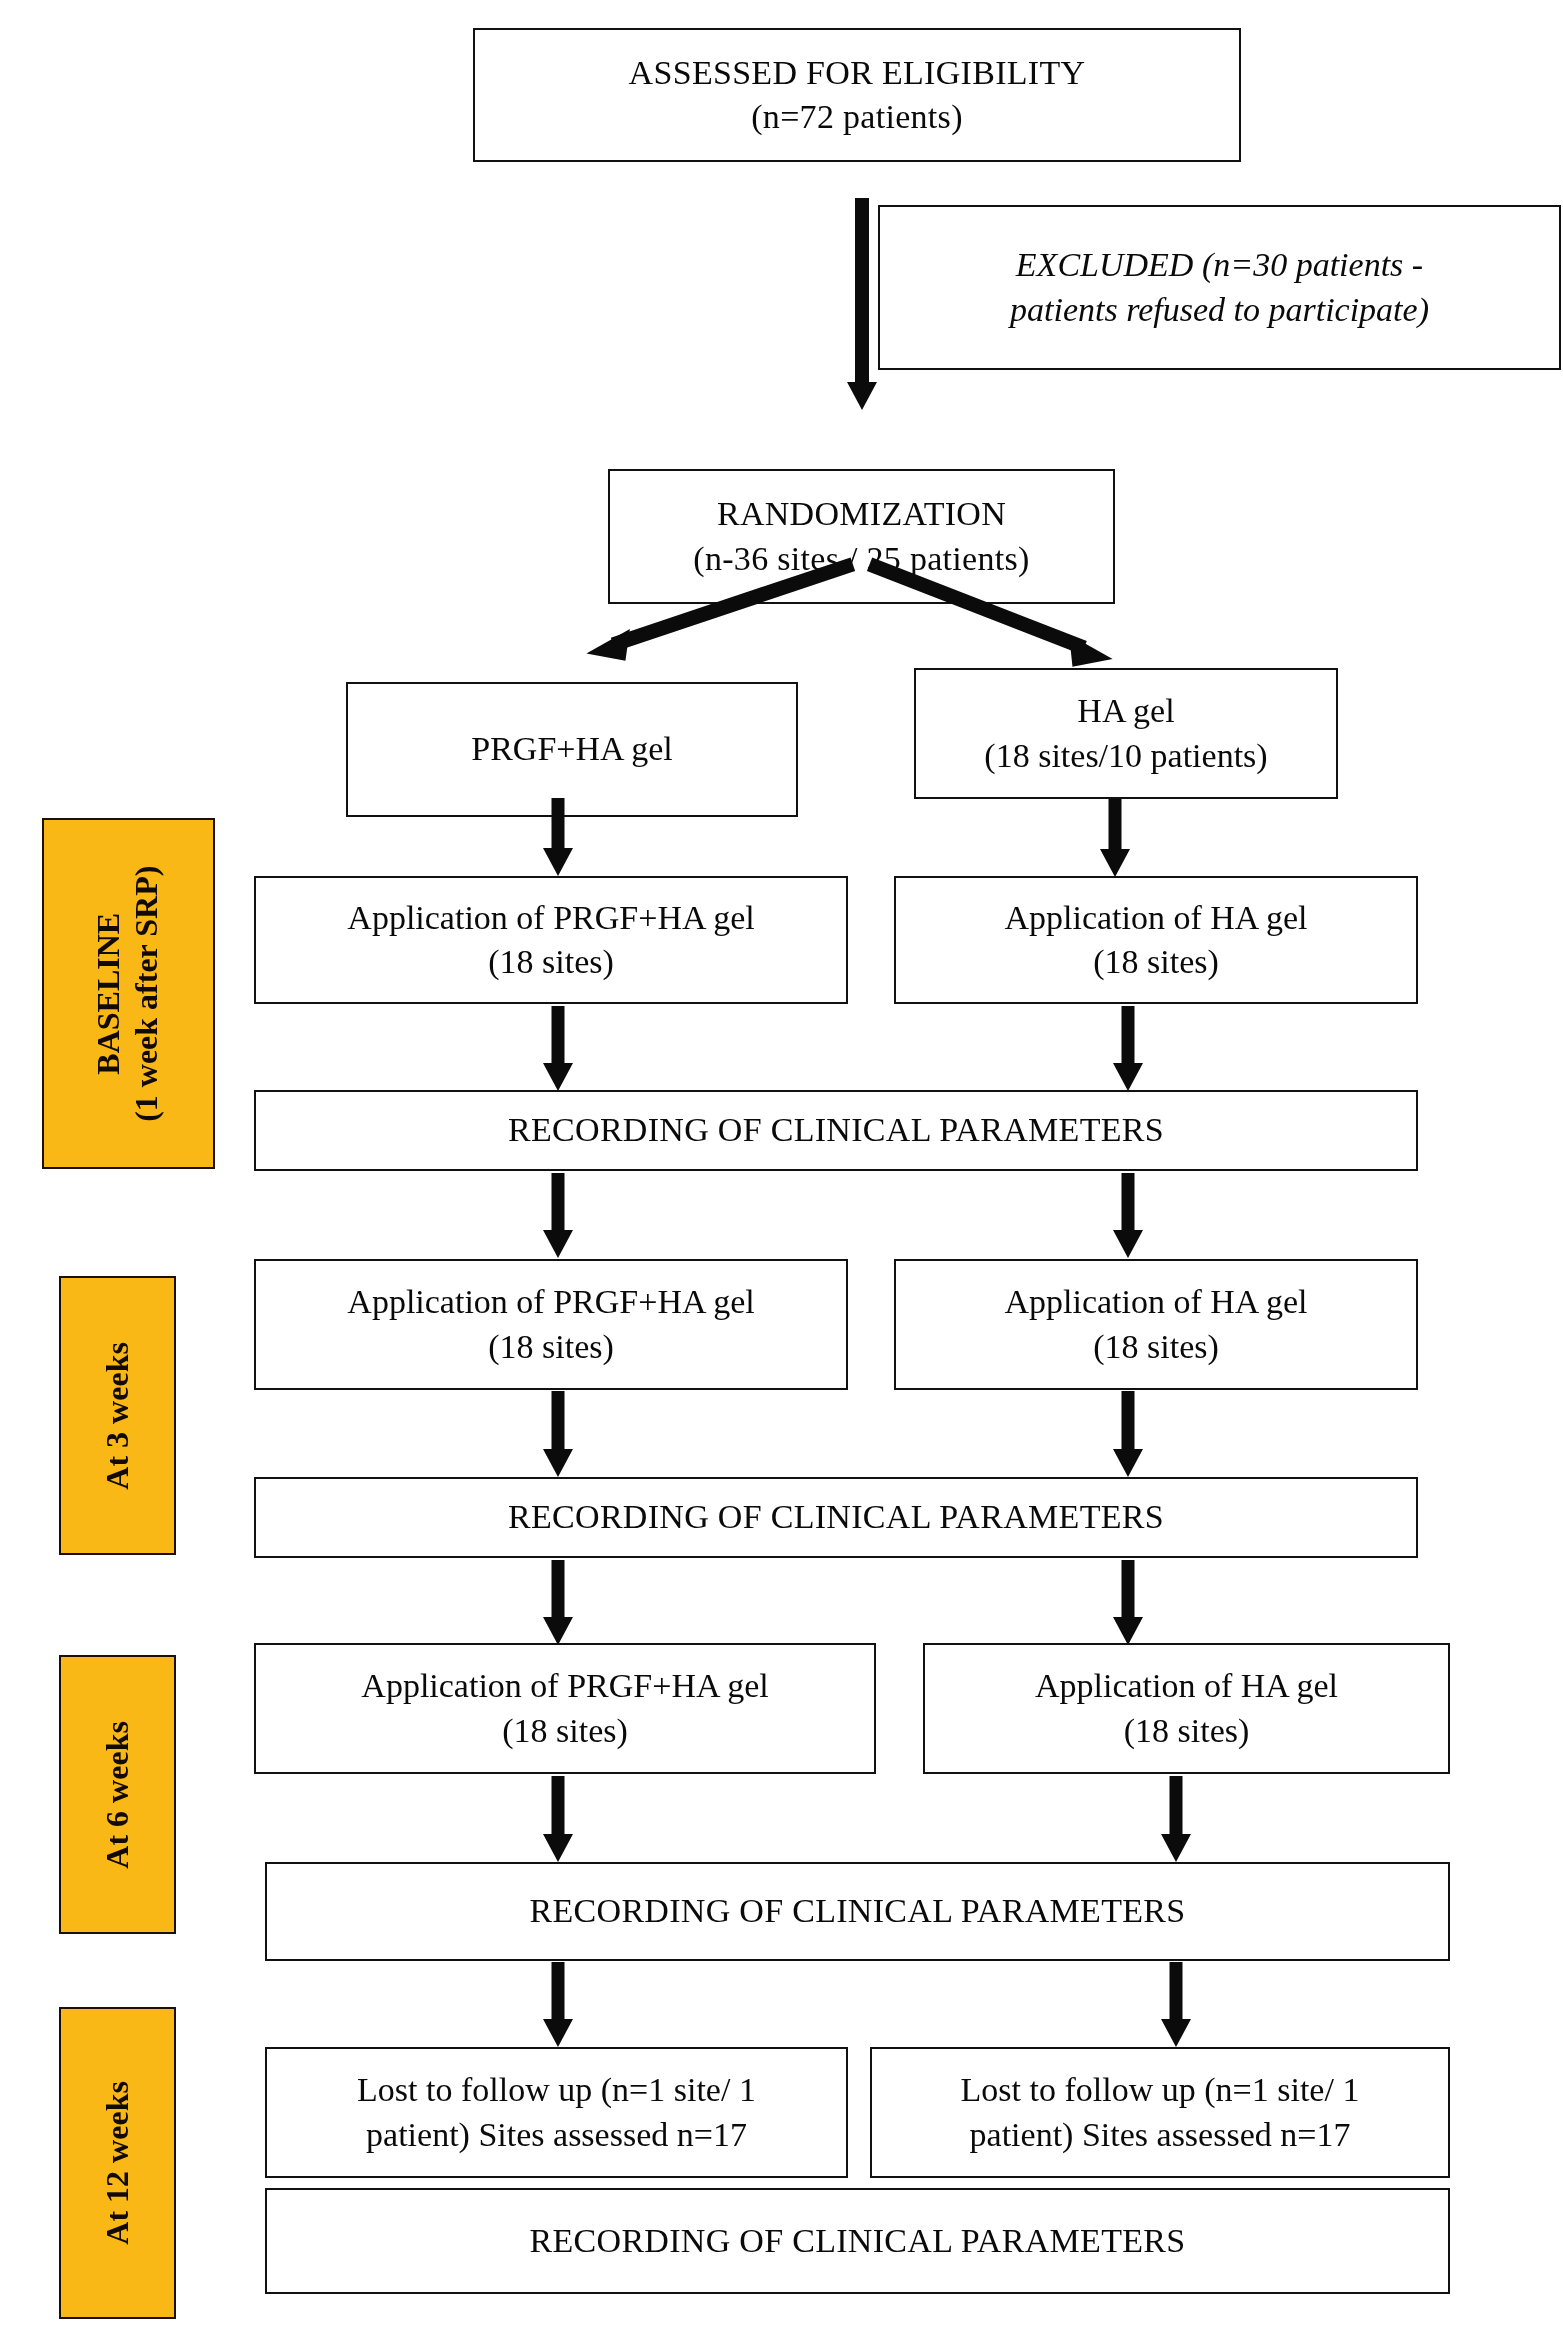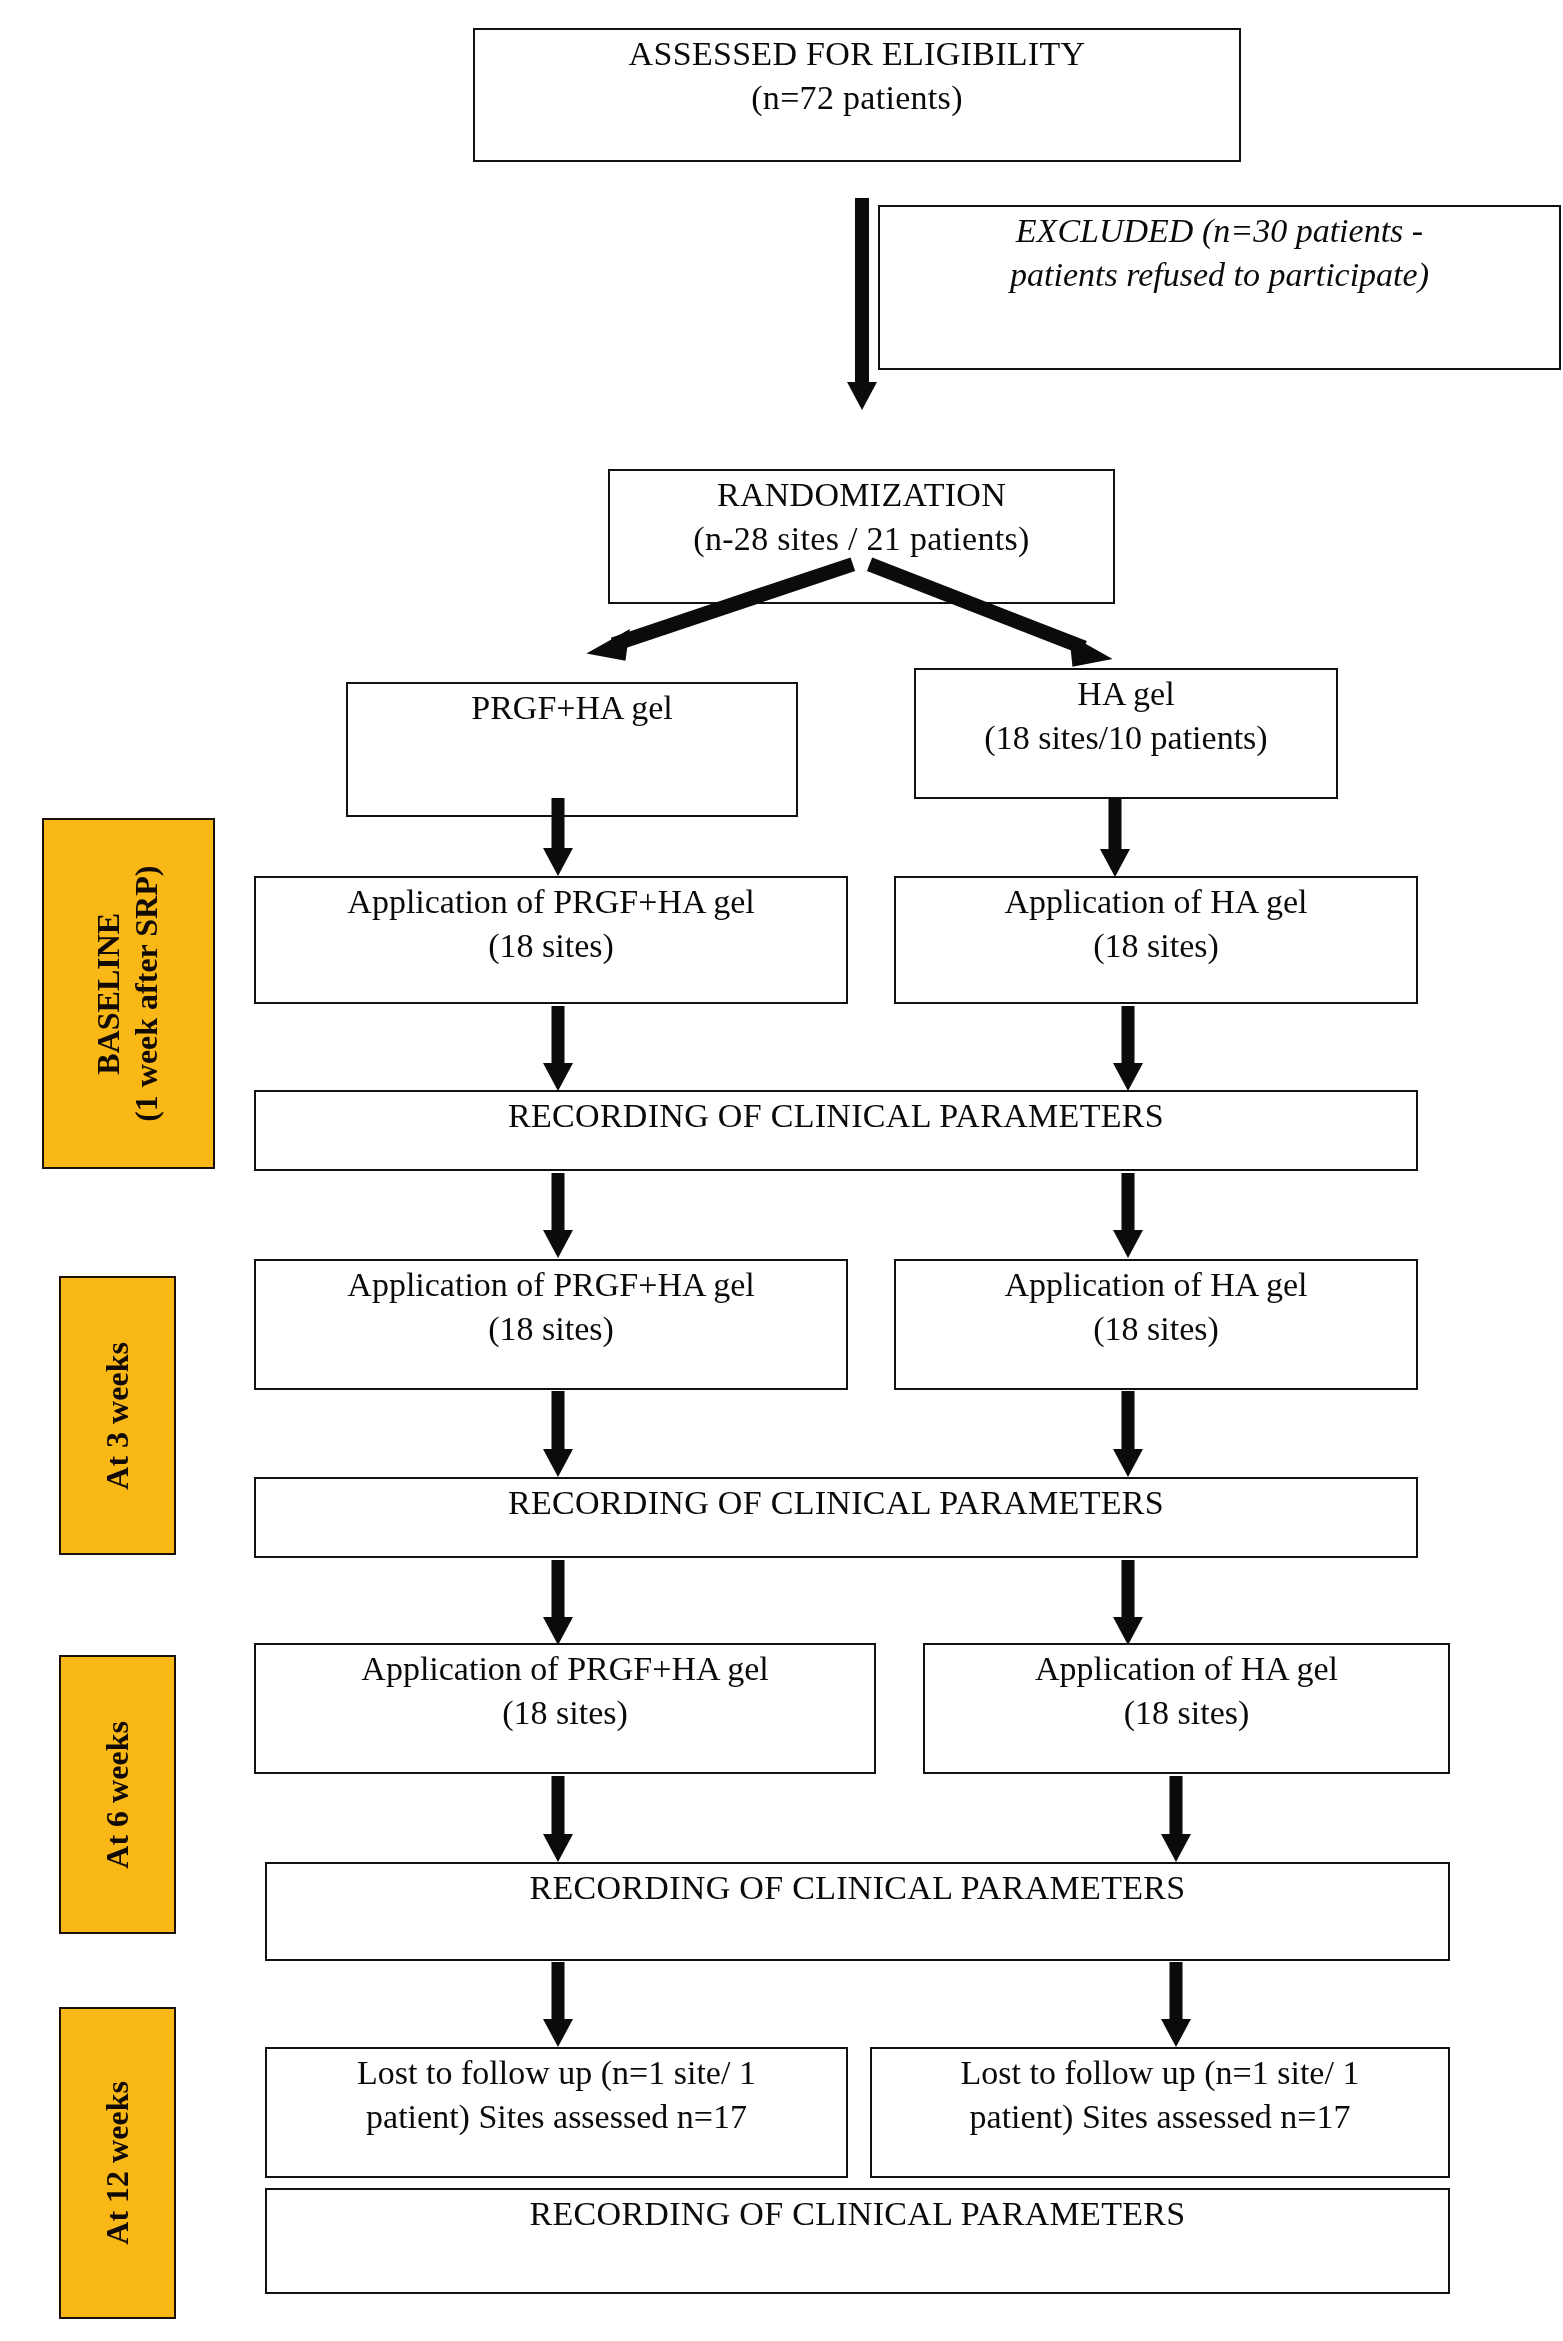--- a/index.html
+++ b/index.html
@@ -17,21 +17,21 @@
   }
   
   .box {
     position: absolute;
     box-sizing: border-box;
     background: #ffffff;
     border: 2.8px solid #111111;
     display: flex;
     flex-direction: column;
     align-items: center;
-    justify-content: flex-start;
+    justify-content: center;
     text-align: center;
     color: #0a0a0a;
     line-height: 1.30;
     padding: 2.2px 5.6px;
   }
   .box .ln { display: block; width: 100%; }
 
   .fs-caps   { font-size: 34px; letter-spacing: 0.3px; }
   .fs-normal { font-size: 34px; }
   .fs-small  { font-size: 34px; }
@@ -102,21 +102,21 @@
     <div class="head"></div>
   </div>
 
   <div class="box fs-normal" style="left:878px; top:205px; width:683px; height:165px; border-width:2.2px; align-items:center;font-style:italic;">
     <span class="ln">EXCLUDED (n=30 patients -</span>
     <span class="ln">patients refused to participate)</span>
   </div>
 
   <div class="box fs-caps" style="left:608px; top:425px; width:507px; height:135px;margin-top:44px;">
     <span class="ln">RANDOMIZATION</span>
-    <span class="ln">(n-28 sites / 21 patients)</span>
+    <span class="ln">(n-36 sites / 25 patients)</span>
   </div>
 
   <svg class="diag-svg" width="1563" height="2342" viewBox="0 0 2804 4201">
 
     <g>
       <path d="M 1530 1012 L 1100 1156" stroke="#0B0B0B" stroke-width="26" fill="none"></path>
       <path d="M 1052 1172 L 1130 1128 L 1122 1185 Z" fill="#0B0B0B"></path>
     </g>
 
     <g>

